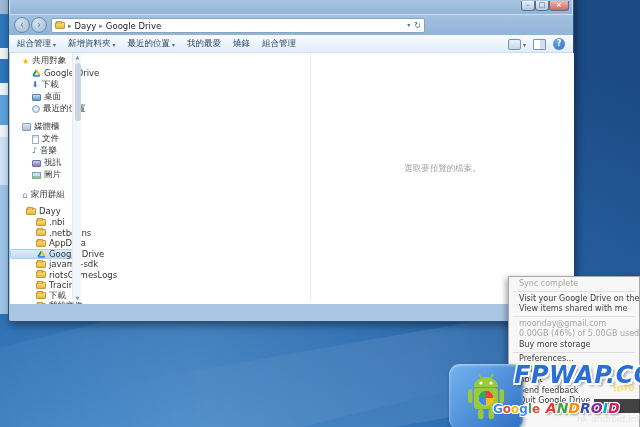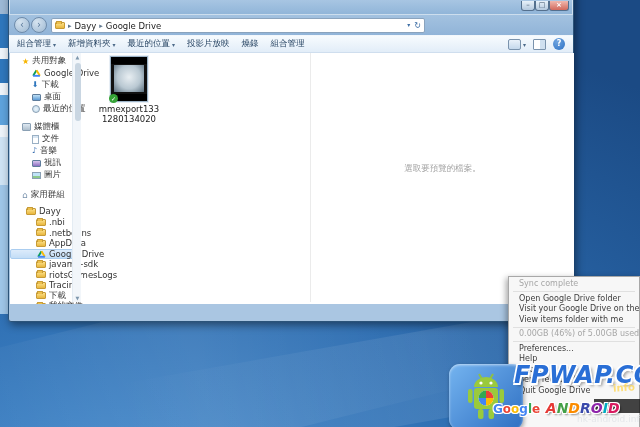--- a/index.html
+++ b/index.html
@@ -173,21 +173,21 @@
         </span>
       <span class="titem">
           <span>新增資料夾</span>
           <span class="dd">▾</span>
         </span>
       <span class="titem">
           <span>最近的位置</span>
           <span class="dd">▾</span>
         </span>
       <span class="titem">
-          <span>投影片放映</span>
+          <span>我的最愛</span>
         </span>
       <span class="titem">
           <span>燒錄</span>
         </span>
       <span class="titem">
           <span>組合管理</span>
         </span>
       <span class="tbicons">
         <span class="titem">
             <span class="viewsicon"></span>
@@ -295,47 +295,37 @@
             <span class="folder ficon"></span>
             <span>我的文件</span>
           </div>
       </div>
       <div class="vscroll">
         <span class="varrow" style="top:1px">▲</span>
         <span class="vthumb"></span>
         <span class="varrow" style="bottom:1px">▼</span>
       </div>
 
-      <div class="filelist">
-        <div class="fileitem">
-          <div class="thumb">
-            <span class="bar" style="top:0"></span>
-            <span class="face"></span>
-            <span class="bar" style="bottom:0"></span>
-            <span class="sync">✓</span>
-          </div>
-          <div class="flabel">mmexport1331280134020</div>
-        </div>
-      </div>
 
       <div class="preview">
         <div class="hint">選取要預覽的檔案。</div>
       </div>
     </div>
 
   </div>
 
   <div class="menu">
     <div class="mitem dis">Sync complete</div>
     <div class="msep"></div>
-    <div class="mitem">Open Google Drive folder</div>
     <div class="mitem">Visit your Google Drive on the web</div>
-    <div class="mitem">View items folder with me</div>
+    <div class="mitem">View items shared with me</div>
     <div class="msep"></div>
+    <div class="mitem dis">moonday@gmail.com</div>
     <div class="mitem dis">0.00GB (46%) of 5.00GB used</div>
+    <div class="mitem">Buy more storage</div>
     <div class="msep"></div>
     <div class="mitem">Preferences...</div>
     <div class="mitem">Help</div>
     <div class="mitem">About</div>
     <div class="mitem">Send feedback</div>
     <div class="mitem">Quit Google Drive</div>
   </div>
 
   <div class="badge">
     <svg width="46" height="54" viewBox="0 0 46 54">

